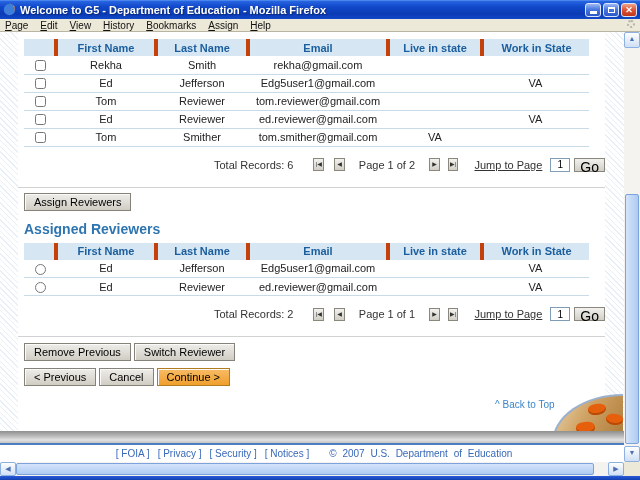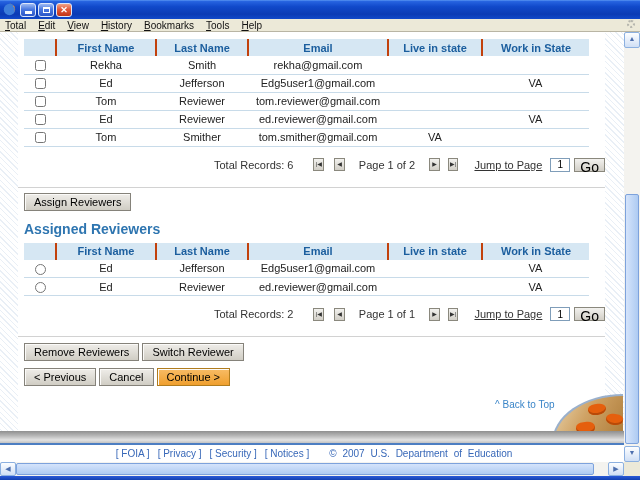--- a/index.html
+++ b/index.html
@@ -34,21 +34,21 @@
     background:repeating-linear-gradient(45deg,#ffffff 0 3px,#e9eff6 3px 4px); }
   .stripes.left { left:0; width:18px; }
   .stripes.right { left:605px; width:19px; }
   .content { position:absolute; left:18px; top:0; width:587px; height:430px; background:#fff; padding-top:7px; }
 
   
   table.reviewers { border-collapse:collapse; margin-left:6px; table-layout:fixed; width:565px; font-size:11px; }
   .col-sel{width:32px} .col-first{width:100px} .col-last{width:92px}
   .col-email{width:140px} .col-live{width:94px} .col-work{width:107px}
   table.reviewers th { background:#d6e7f3; color:#1b5e9e; font-weight:bold; font-size:11px;
-    height:17px; text-align:center; border-left:2px solid #c2410c; }
+    height:17px; text-align:center; border-left:4px solid #c2410c; }
   table.reviewers th:first-child { border-left:none; }
   table.reviewers td { height:18px; text-align:center; color:#222; border-bottom:1px solid #c8dbe9; }
   table.reviewers input { width:11px; height:11px; margin:0; vertical-align:middle; }
 
   
   .pgrow { display:flex; align-items:center; font-size:11px; color:#333; height:32px; margin-top:2px; }
   .pg-total { margin-left:196px; white-space:nowrap; }
   .pg-btn { width:14px; height:13px; font-size:6px; line-height:11px; text-align:center; color:#333;
     background:linear-gradient(180deg,#f2f1ee,#d2cfc7); border:1px solid #8a887d; padding:0; cursor:default; }
   .pg-first { margin-left:20px; } .pg-prev { margin-left:10px; }
@@ -107,40 +107,41 @@
 </style>
 </head>
 <body>
 
 <div class="titlebar">
   <svg class="ff-icon" viewBox="0 0 16 16">
     <circle cx="8" cy="8" r="7" fill="#3d7edb"></circle>
     <path d="M8 1 a7 7 0 0 1 7 7 c0-2.2-1.2-3.2-2.6-3.6 C13.8 2.8 11 1 8 1z" fill="#f4a33d"></path>
     <path d="M12.5 2.5 C14.8 4.6 15.4 8.8 13.4 11.6 C15 8.8 14 5 12.5 2.5z" fill="#e8721c"></path>
   </svg>
+  <span class="title-text">Welcome to G5 - Department of Education - Mozilla Firefox</span>
   <div class="win-controls">
     <span class="wbtn">
         <span class="minbar"></span>
       </span>
     <span class="wbtn">
         <span class="maxbox"></span>
       </span>
     <span class="wbtn close">
         <span>✕</span>
       </span>
   </div>
 </div>
 
 <div class="menubar">
-  <span class="menu-item">Total</span>
+  <span class="menu-item">Page</span>
   <span class="menu-item">Edit</span>
   <span class="menu-item">View</span>
   <span class="menu-item">History</span>
   <span class="menu-item">Bookmarks</span>
-  <span class="menu-item">Tools</span>
+  <span class="menu-item">Assign</span>
   <span class="menu-item">Help</span>
   <span class="throbber"></span>
 </div>
 
 <div class="viewport">
   <div class="stripes left"></div>
   <div class="stripes right"></div>
 
   <div class="content">
 
@@ -274,21 +275,21 @@
       <button class="pg-btn pg-next">▶</button>
       <button class="pg-btn pg-last">▶|</button>
       <span class="pg-jump">Jump to Page</span>
       <input class="pg-input" value="1" style="">
       <button class="pg-go">Go</button>
     </div>
 
     <hr class="rule">
 
     <div class="actions1">
-      <button class="btn">Remove Reviewers</button>
+      <button class="btn">Remove Previous</button>
       <button class="btn">Switch Reviewer</button>
     </div>
     <div class="actions2">
       <button class="btn">&lt; Previous</button>
       <button class="btn">Cancel</button>
       <button class="btn orange">Continue &gt;</button>
     </div>
   </div>
 
   <a class="back-top" href="#">^ Back to Top</a>

